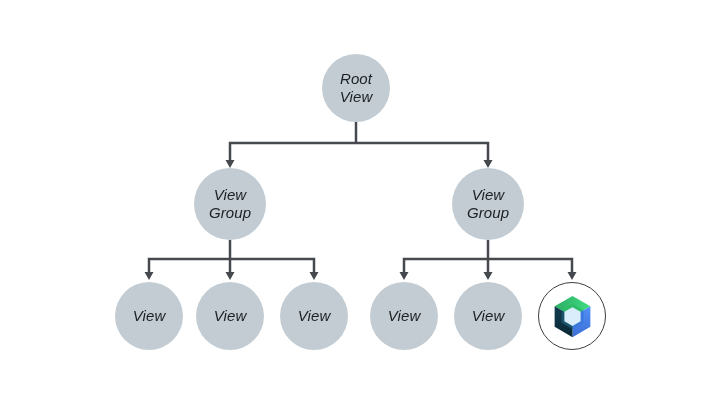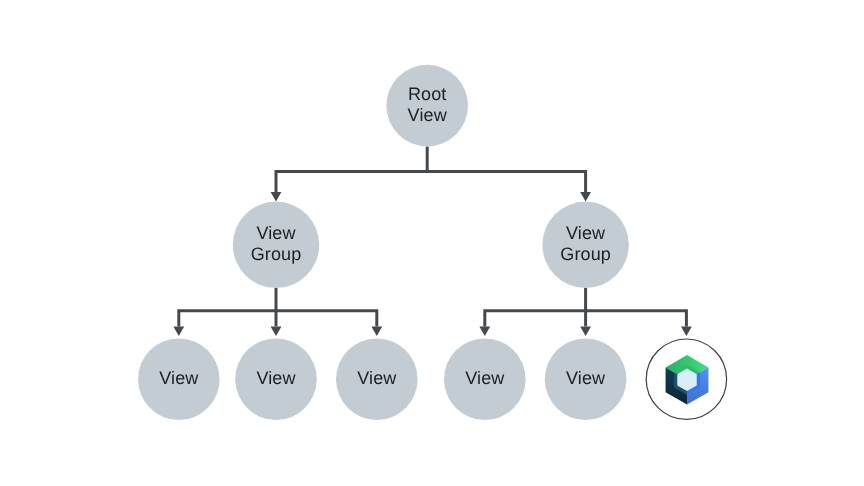--- a/index.html
+++ b/index.html
@@ -8,21 +8,21 @@
     position:relative;width:720px;height:405px;
     font-family:"Liberation Sans",sans-serif;background:#ffffff;
   }
   .connectors{position:absolute;left:0;top:0;width:720px;height:405px;}
   .node{
     position:absolute;border-radius:50%;background:#c2ccd2;
     display:flex;align-items:center;justify-content:center;
     text-align:center;color:#1d2023;font-size:15px;line-height:1.2;
     letter-spacing:0.1px;
   }
-  .node span{white-space:pre-line;}
+  .node span{white-space:pre-line;font-style:italic;}
   .node.compose{
     background:#ffffff;border:1.6px solid #3c4043;box-sizing:border-box;
   }
   .node.compose svg{display:block;}
 </style>
 </head>
 <body>
 
 <div class="stage">
 

